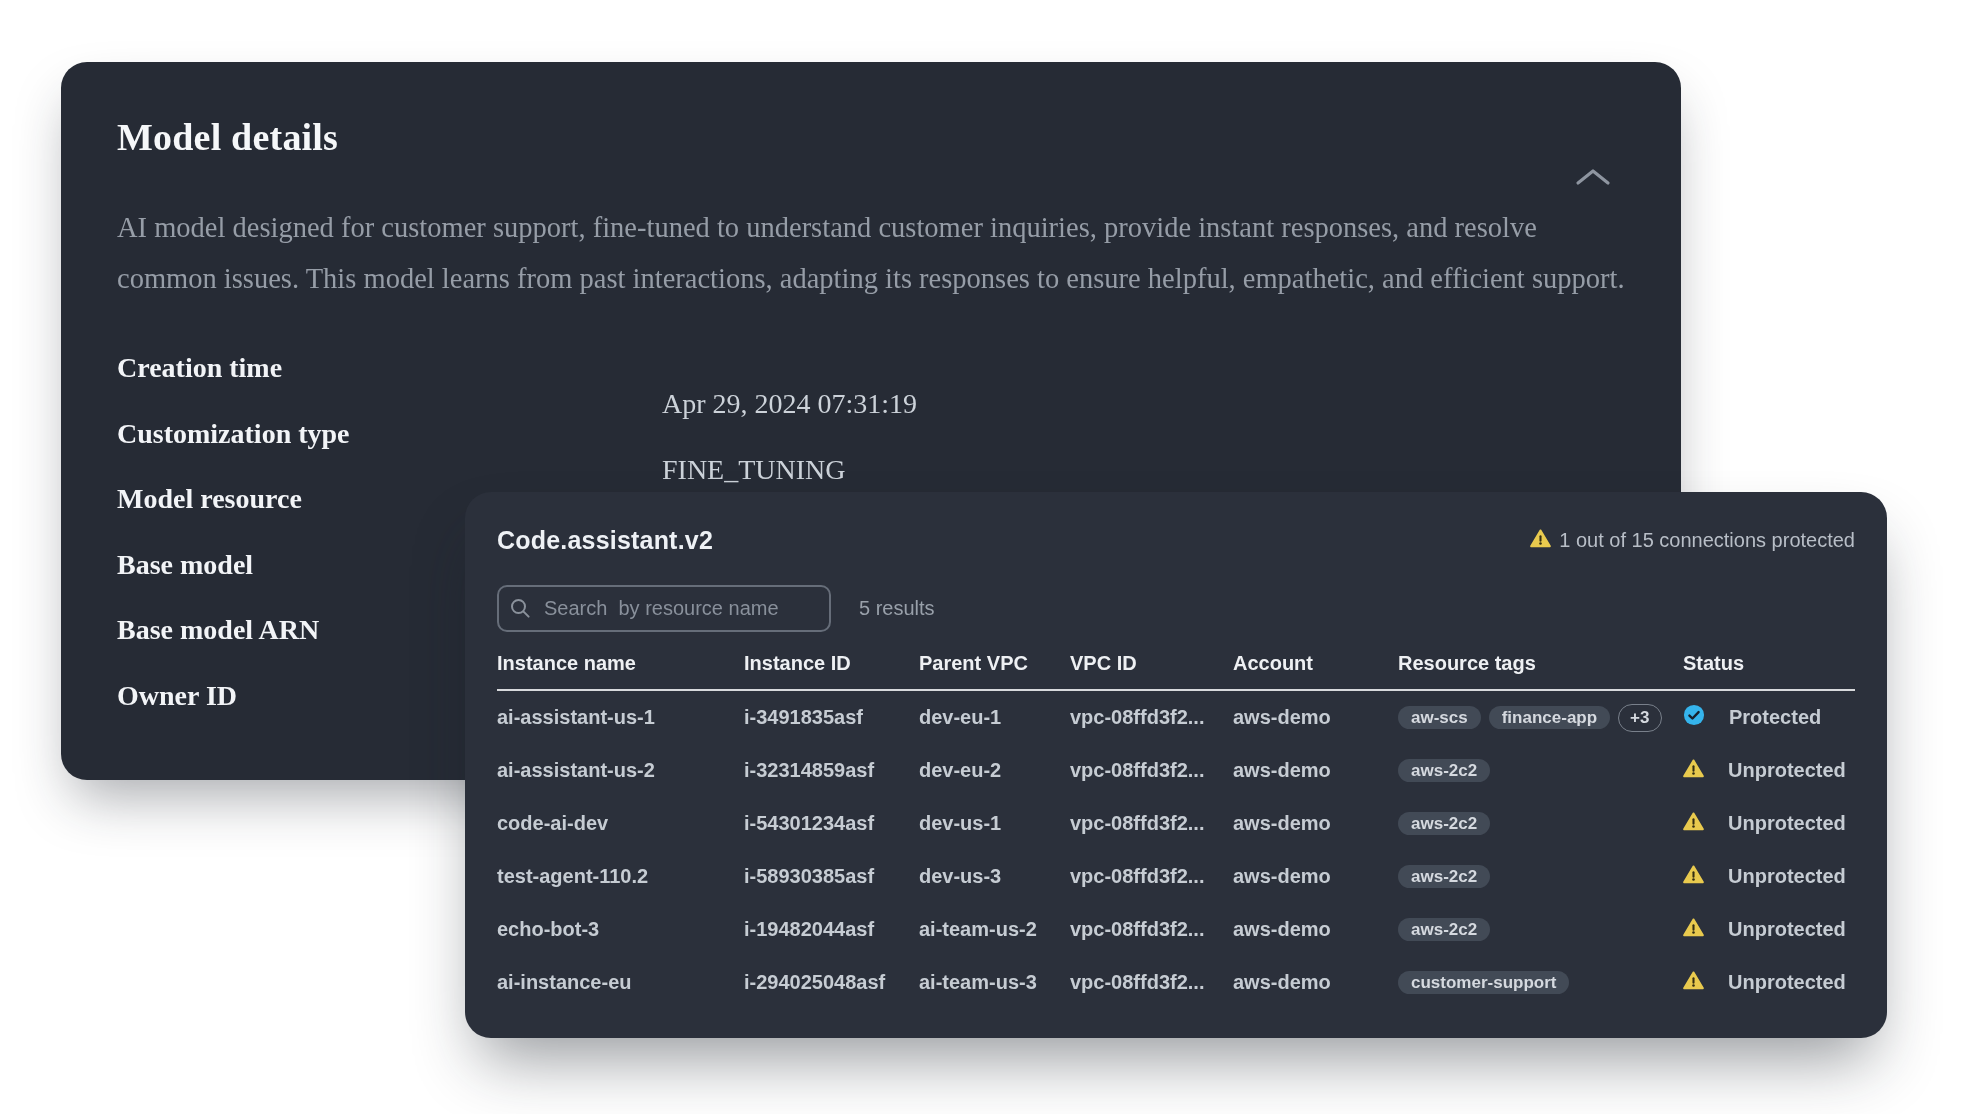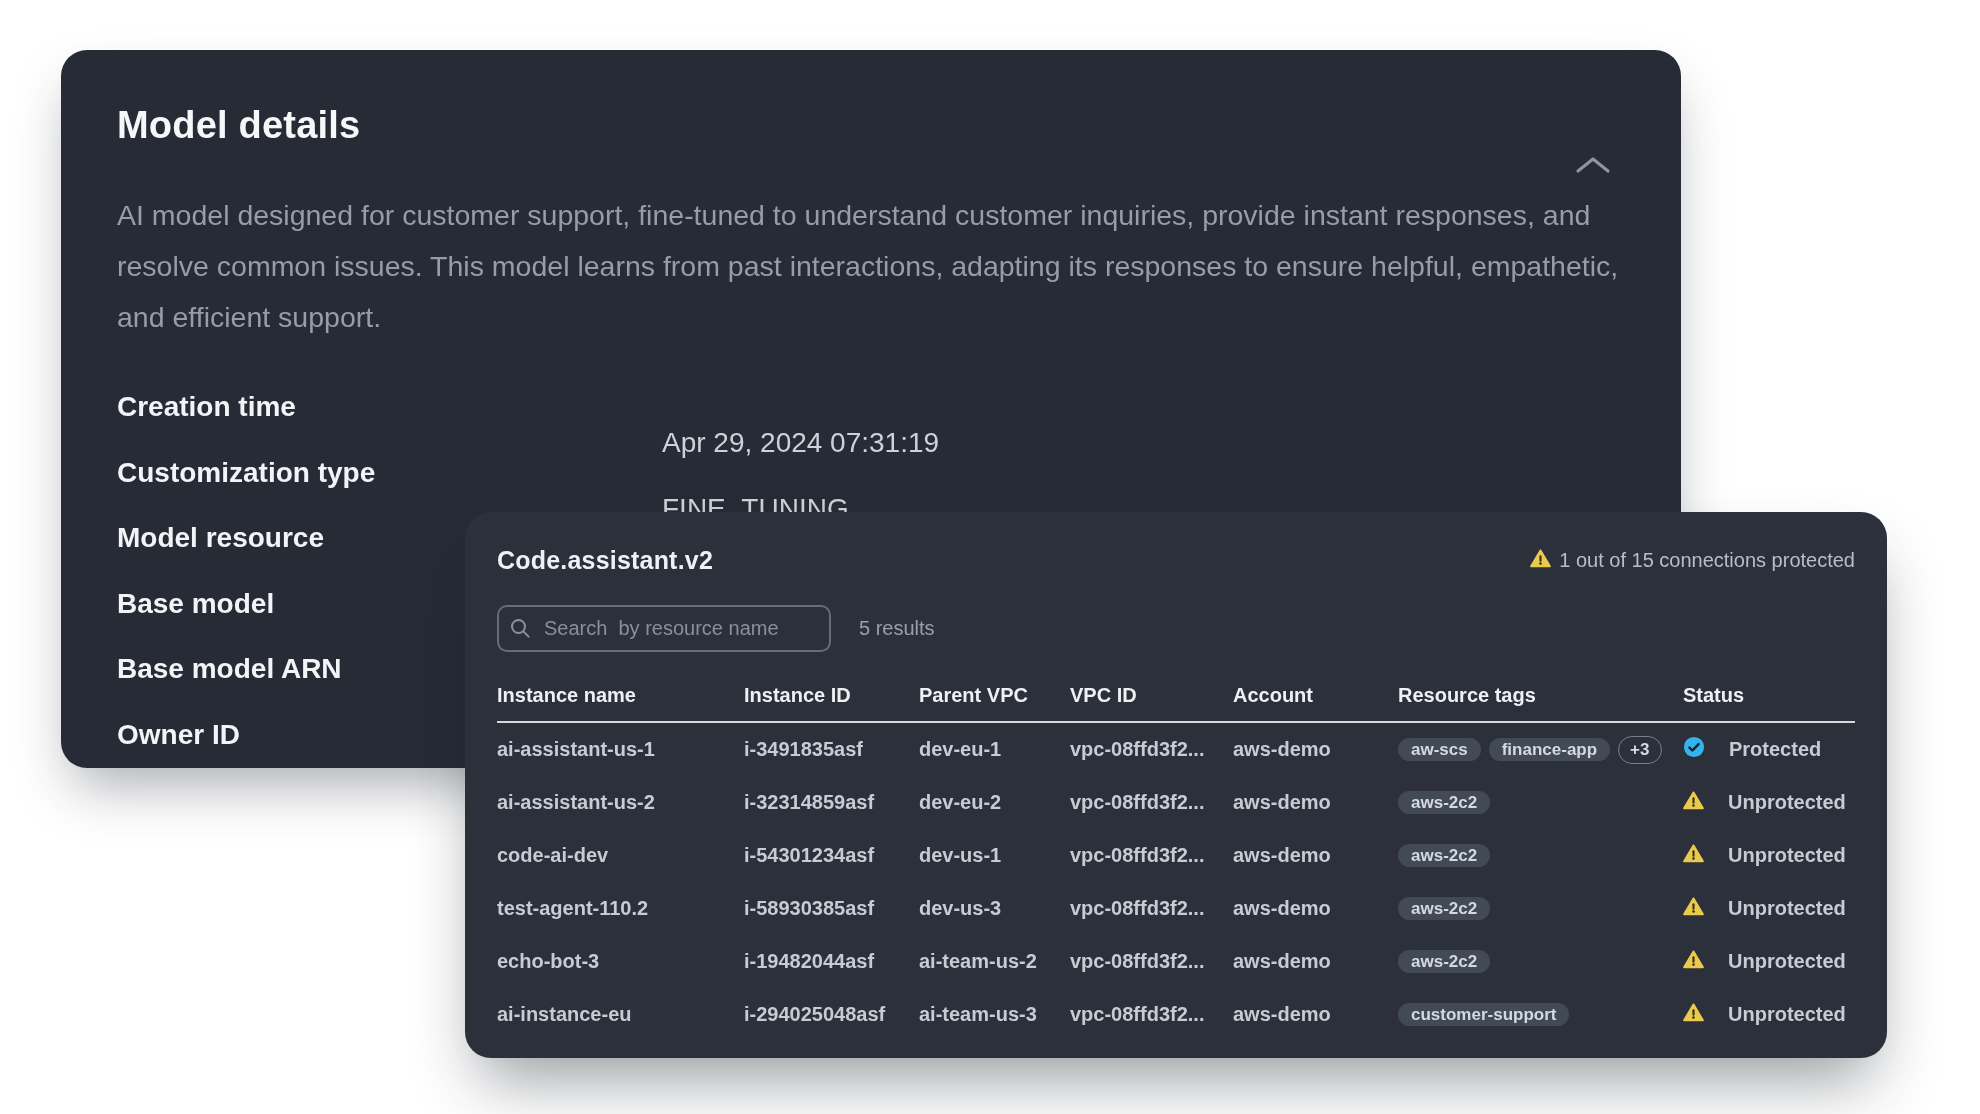--- a/index.html
+++ b/index.html
@@ -1,50 +1,50 @@
 <!DOCTYPE html>
 <html><head>
 <meta charset="utf-8">
 <style>
   * { margin:0; padding:0; box-sizing:border-box; }
   html,body { width:1980px; height:1114px; background:#ffffff; overflow:hidden;
     font-family:"Liberation Sans", sans-serif; }
   .panel { position:absolute; border-radius:26px; }
 
   
-  .model-panel { left:61px; top:50px; width:1620px; height:718px;
+  .model-panel { left:61px; top:62px; width:1620px; height:718px;
     background:#262b35; padding:52px 56px 0 56px;
-    box-shadow:0 28px 55px -12px rgba(30,35,45,.38); }
+    box-shadow:0 28px 55px -12px rgba(30,35,45,.38);font-family:Liberation Serif, serif; }
   .md-title { font-size:38px; line-height:46px; font-weight:700; color:#f5f7f9; letter-spacing:.2px; }
   .collapse-btn { position:absolute; top:96px; right:62px; width:52px; height:40px;
     background:none; border:none; cursor:pointer; display:flex; align-items:center; justify-content:center; }
   .md-desc { margin-top:42px; width:1508px; font-size:28.5px; line-height:51px; color:#969da7; }
   .md-fields { margin-top:48px; }
   .md-field { display:flex; height:65.5px; align-items:flex-start; }
   .md-label { width:545px; font-size:28px; font-weight:700; color:#f2f4f7; }
   .md-value { font-size:28px; color:#ccd2d9;margin-top:36px; }
 
   
-  .conn-panel { left:465px; top:512px; width:1422px; height:546px;
+  .conn-panel { left:465px; top:492px; width:1422px; height:546px;
     background:#2b303b; padding:34px 32px 0 32px;
     box-shadow:0 35px 65px -15px rgba(25,30,40,.45); }
   .conn-header { display:flex; align-items:center; justify-content:space-between; }
   .conn-title { font-size:25px; font-weight:700; color:#eef1f5; letter-spacing:.2px; }
   .conn-warning { display:flex; align-items:center; gap:8px; font-size:20px; color:#b8bec7; }
 
   .search-row { margin-top:30px; display:flex; align-items:center; }
   .search-box { position:relative; width:334px; height:47px; }
   .search-box input { width:100%; height:100%; background:transparent;
     border:2px solid #666d79; border-radius:10px; color:#dfe3e8; font-size:20px;
     font-family:"Liberation Sans", sans-serif; padding:0 10px 0 45px; outline:none; }
   .search-box input::placeholder { color:#89909b; }
   .search-icon { position:absolute; left:13px; top:13px; }
   .results-count { margin-left:28px; font-size:20px; color:#99a0aa; }
 
-  .table { margin-top:32px; }
+  .table { margin-top:20px; }
   .thead { display:flex; padding-bottom:14px; border-bottom:2px solid #d7d9dc; }
   .thead .cell { font-size:20px; font-weight:700; color:#eef0f3; }
   .trow { display:flex; align-items:center; height:53px;font-weight:bold; }
   .trow .cell { font-size:20px; color:#c6ccd3; white-space:nowrap; overflow:hidden; }
   .c0{width:247px;} .c1{width:175px;} .c2{width:151px;} .c3{width:163px;}
   .c4{width:165px;} .c5{width:285px;} .c6{flex:1;}
 
   .tags { display:flex; align-items:center; gap:8px; }
   .tag { background:#424a56; color:#d5d9df; font-size:17px; line-height:17px;
     padding:3px 13px; border-radius:999px; white-space:nowrap; }

